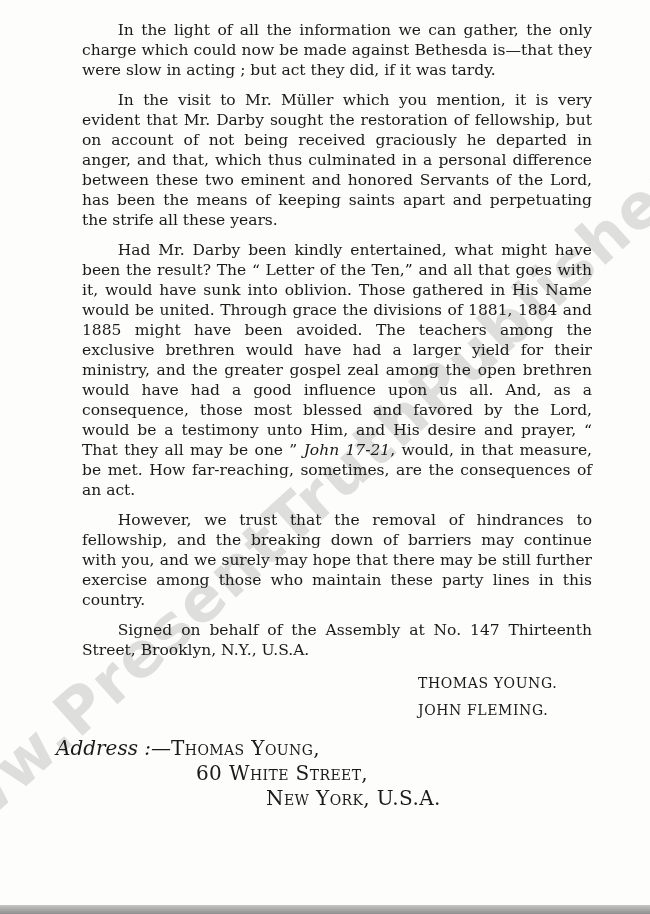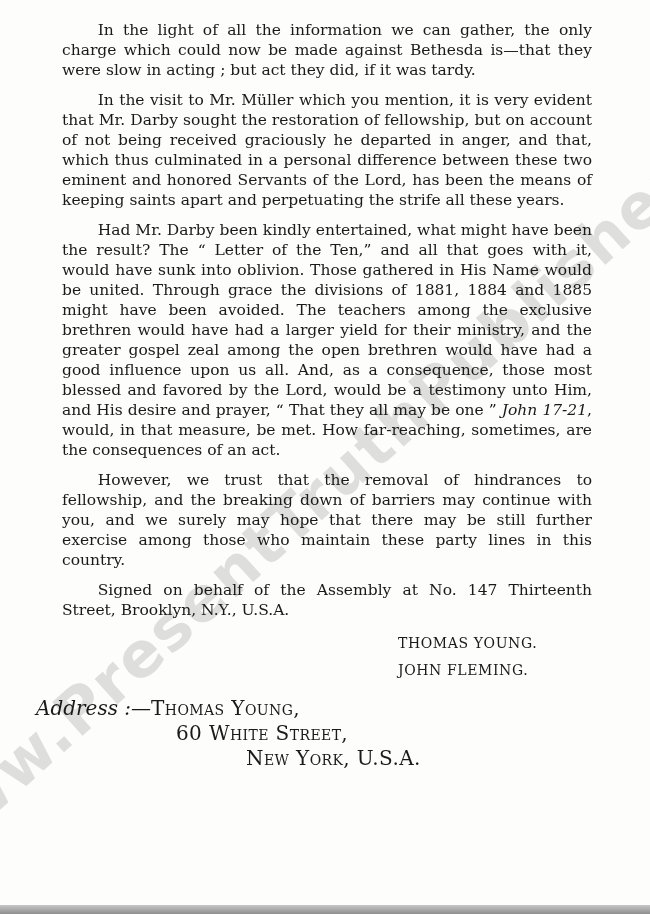--- a/index.html
+++ b/index.html
@@ -28,21 +28,21 @@
     letter-spacing: 2px;
     color: rgba(185, 185, 185, 0.45);
     white-space: nowrap;
     z-index: 0;
     pointer-events: none;
     user-select: none;
   }
   .content {
     position: relative;
     z-index: 1;
-    padding: 20px 58px 0 62px;
+    padding: 20px 58px 0 82px;
     font-size: 15.5px;
     line-height: 20px;
   }
   .content p {
     margin: 0 0 10px 0;
     text-align: justify;
     text-indent: 2.3em;
   }
   .content p em {
     font-style: italic;

